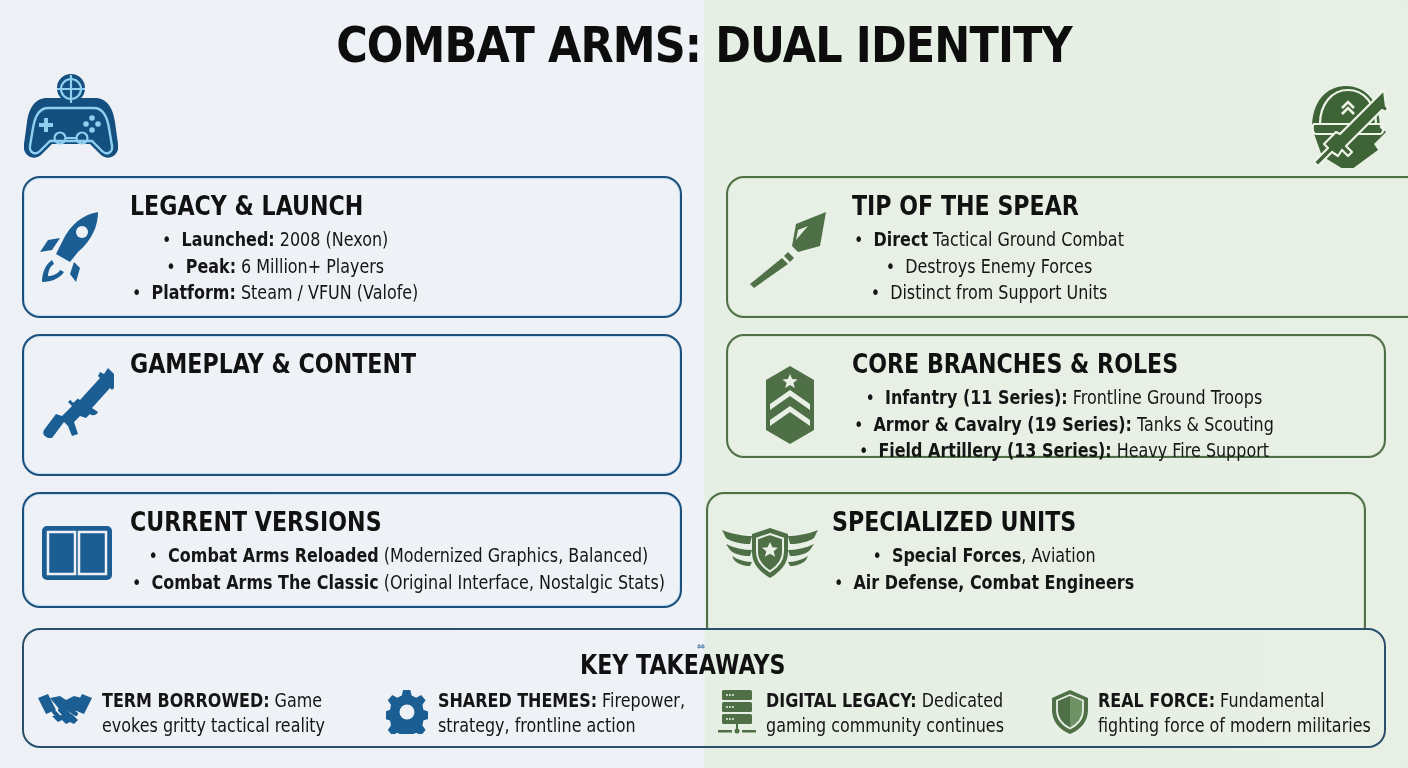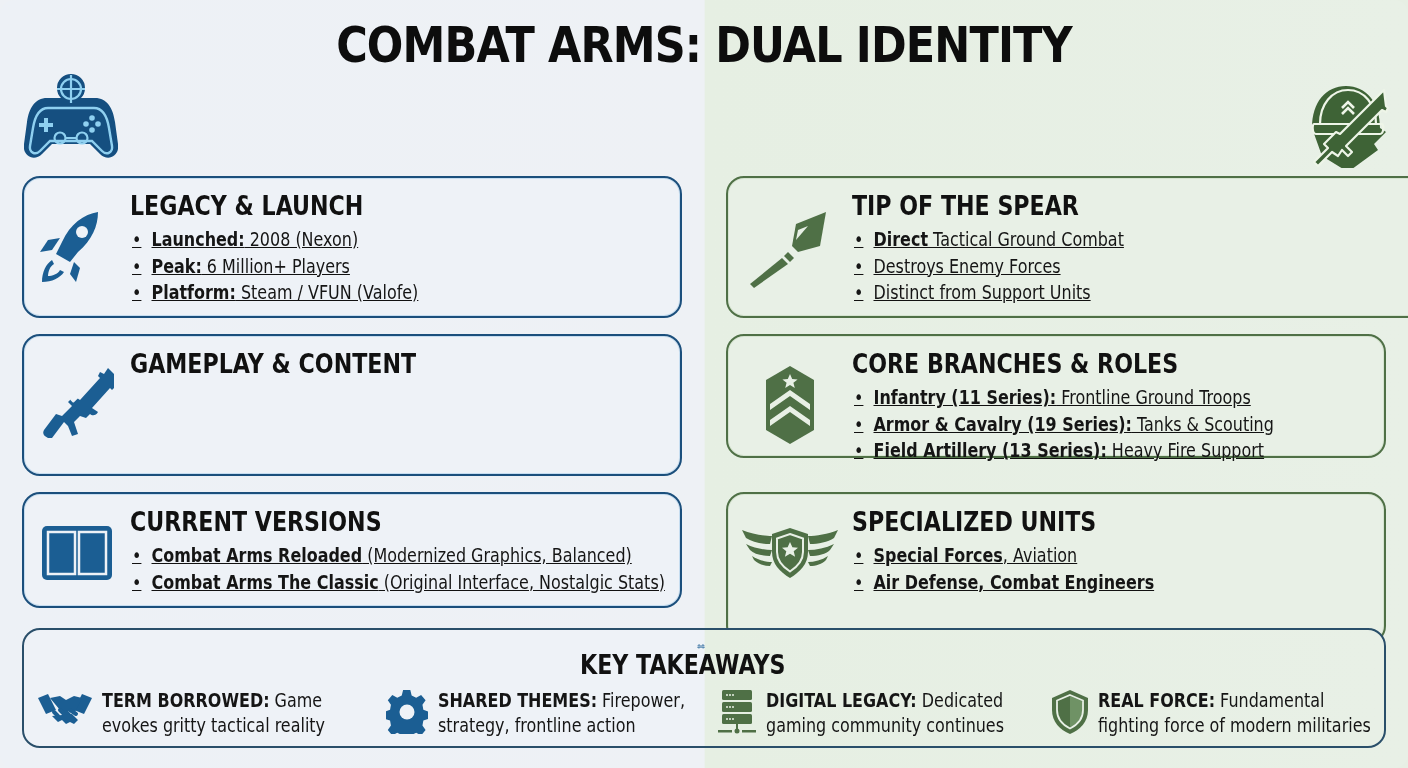--- a/index.html
+++ b/index.html
@@ -36,31 +36,31 @@
       position: absolute; top: 9px; color: #fff; font-size: 25px;
       font-family: "DejaVu Sans", sans-serif; white-space: nowrap;
       transform: scaleX(0.85); transform-origin: left center;
     }
     .banner-text b { font-weight: bold; }
     .banner-text .light { font-weight: normal; color: #eaf2fb; }
     .banner-left { left: 128px; }
     .banner-right { left: 776px; }
     .banner-icon { position: absolute; }
     .card {
-      position: absolute; border-radius: 18px; border: 2.5px solid;
+      position: absolute; border-radius: 18px; border: 2.5px solid; text-align: center;
     }
     .card.blue { border-color: #1b4f7c; background: #eef2f7; box-shadow: inset 0 0 0 1px rgba(80,160,220,0.25); }
     .card.green { border-color: #4f7046; background: #e8f0e6; box-shadow: inset 0 0 0 1px rgba(140,180,120,0.2); }
     .card .ic { position: absolute; }
     .card h3 {
       position: absolute; font-family: "DejaVu Sans", sans-serif; font-weight: bold;
       font-size: 27px; color: #111; white-space: nowrap;
       transform: scaleX(0.82); transform-origin: left center;
     }
-    .card ul { position: absolute; list-style: none; text-decoration: underline; }
+    .card ul { position: absolute; list-style: none; }
     .card li {
       font-family: "DejaVu Sans", sans-serif; font-size: 19px; line-height: 26.5px;
       white-space: nowrap; color: #151515;
       transform: scaleX(0.84); transform-origin: left center;
     }
     .card li::before { content: "•"; margin-right: 12px; font-weight: normal; }
     .card li b { font-weight: bold; }
     .takeaways {
       position: absolute; left: 22px; top: 628px; width: 1364px; height: 120px;
       border-radius: 18px; border: 2.5px solid #2a4f6a;
@@ -173,21 +173,21 @@
       <path d="M6 56 l20 -14 l20 14 v6 l-20 -14 l-20 14 z" fill="#e8f0e6"></path>
     </svg>
     <h3 style="left:124px;top:12px">CORE BRANCHES &amp; ROLES</h3>
     <ul style="left:126px;top:48px">
       <li><b>Infantry (11 Series):</b><span> Frontline Ground Troops</span></li>
       <li><b>Armor &amp; Cavalry (19 Series):</b><span> Tanks &amp; Scouting</span></li>
       <li><b>Field Artillery (13 Series):</b><span> Heavy Fire Support</span></li>
     </ul>
   </div>
 
-  <div class="card green" style="left:726px;top:492px;width:660px;height:152px">
+  <div class="card green" style="left:706px;top:492px;width:660px;height:152px">
     <svg class="ic" style="left:12px;top:30px" width="100" height="56" viewBox="0 0 100 56">
       <path d="M2 6 c10 4 22 6 30 6 l-2 8 c-8 0 -18 -2 -24 -6 z M6 20 c8 4 18 6 26 6 l-2 6 c-8 0 -16 -2 -20 -6 z M12 32 c6 4 14 6 20 6 l-2 4 c-6 0 -12 -2 -16 -6 z" fill="#4f7046"></path>
       <path d="M98 6 c-10 4 -22 6 -30 6 l2 8 c8 0 18 -2 24 -6 z M94 20 c-8 4 -18 6 -26 6 l2 6 c8 0 16 -2 20 -6 z M88 32 c-6 4 -14 6 -20 6 l2 4 c6 0 12 -2 16 -6 z" fill="#4f7046"></path>
       <path d="M50 4 l18 6 v18 c0 12 -8 20 -18 26 c-10 -6 -18 -14 -18 -26 v-18 z" fill="#4f7046"></path>
       <path d="M50 10 l13 4.5 v13.5 c0 9 -6 15 -13 19.5 c-7 -4.5 -13 -10.5 -13 -19.5 v-13.5 z" fill="none" stroke="#e8f0e6" stroke-width="2"></path>
       <path d="M50 18 l2.4 5.2 l5.6 .5 l-4.3 3.6 l1.4 5.4 l-5.1 -3 l-5.1 3 l1.4 -5.4 l-4.3 -3.6 l5.6 -.5 z" fill="#e8f0e6"></path>
     </svg>
     <h3 style="left:124px;top:12px">SPECIALIZED UNITS</h3>
     <ul style="left:126px;top:48px">
       <li><b>Special Forces</b><span>, Aviation</span></li>

